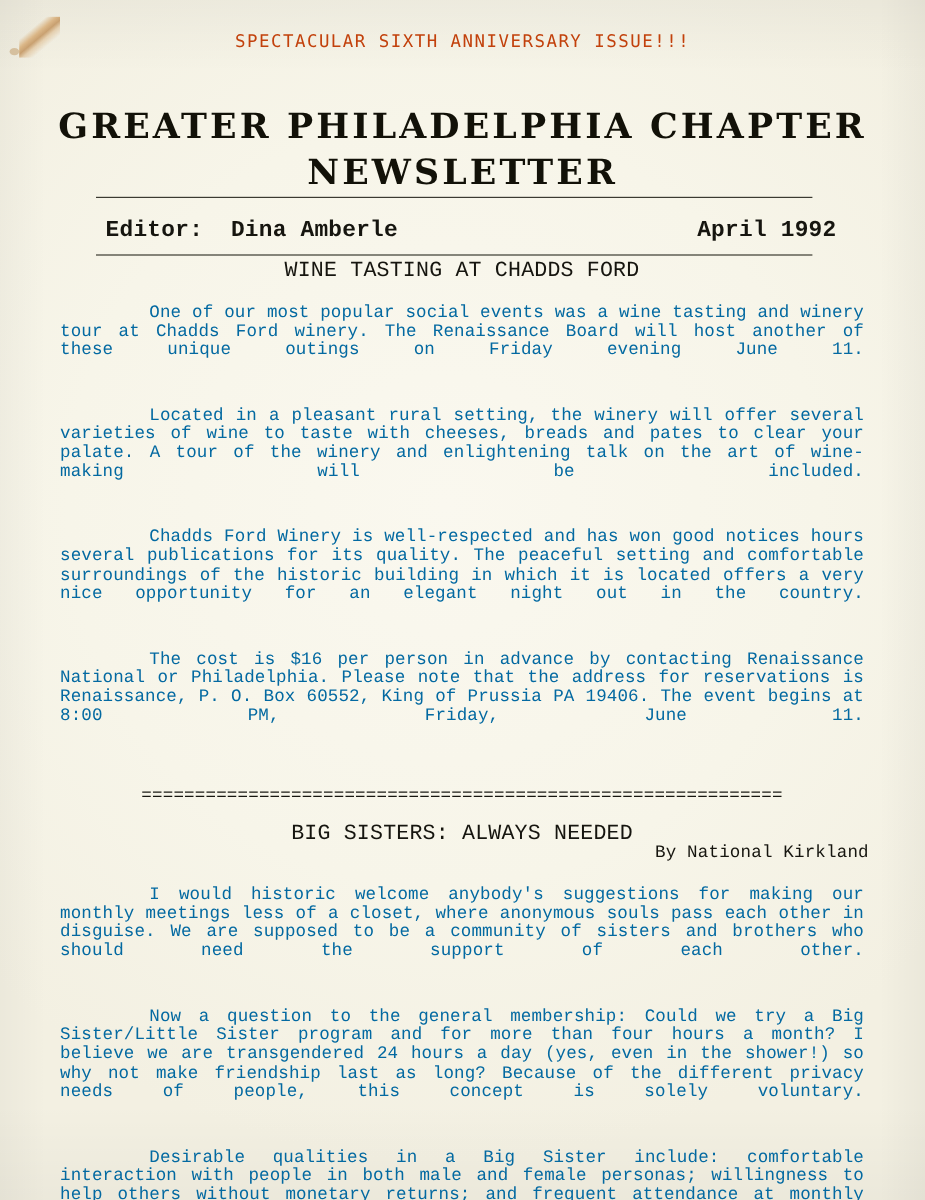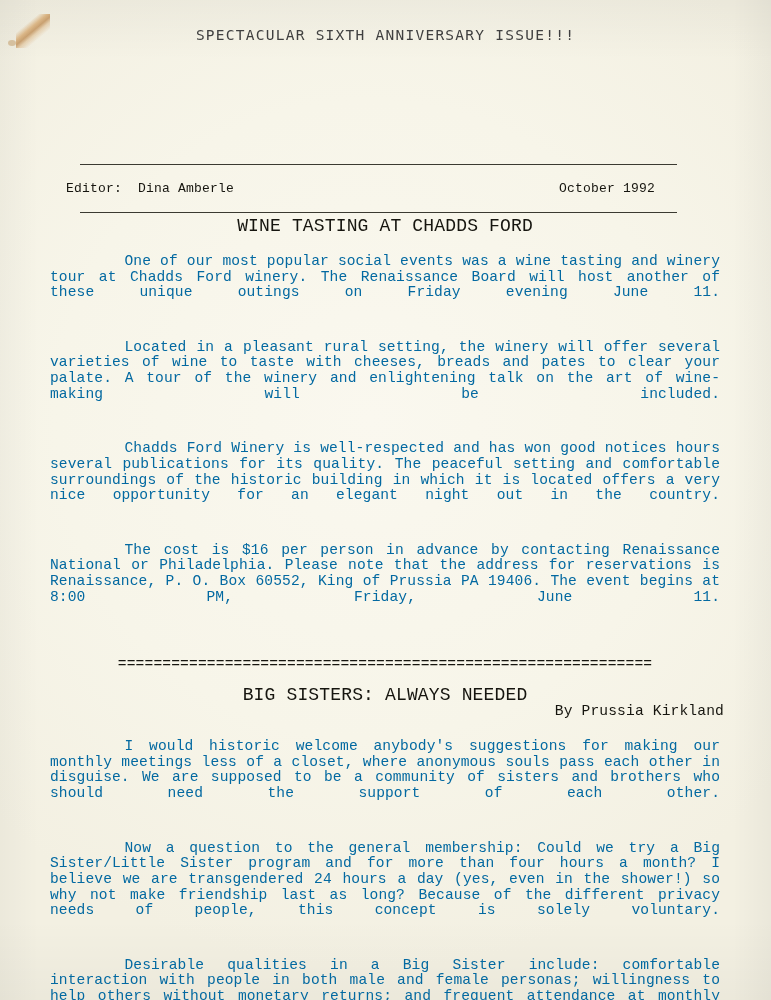--- a/index.html
+++ b/index.html
@@ -61,21 +61,21 @@
 
   
   .kicker {
     position: absolute;
     left: 0; right: 0;
     top: 27px;
     text-align: center;
     font-family: "DejaVu Sans Mono", "Liberation Mono", monospace;
     font-size: 14.5px;
     letter-spacing: 1.25px;
-    color: #404040;
+    color: #c2410c;
     white-space: pre;
   }
 
   .masthead {
     position: absolute;
     left: 0; right: 0;
     top: 86px;
     text-align: center;
   }
   .masthead .line1,
@@ -94,27 +94,28 @@
     left: 80px;
     width: 597px;
     height: 1px;
     background: #3b3a31;
   }
   .rule.top { top: 164px; }
   .rule.bottom { top: 212px; }
 
   .editorbar {
     position: absolute;
-    left: 66px;
+    left: 88px;
     width: 644px;
     top: 181px;
     height: 18px;
-    font-size: 13px;
+    font-size: 19px;
     letter-spacing: 0.2px;
     white-space: pre;
+    font-weight: bold;
   }
   .editorbar .editor {
     position: absolute;
     left: 0; top: 0;
   }
   .editorbar .issuedate {
     position: absolute;
     left: 493px; top: 0;
   }
 
@@ -180,26 +181,30 @@
 </head>
 <body>
 
 <div class="page">
   <div class="paper"></div>
   <div class="scuff"></div>
   <div class="scuff2"></div>
 
   <div class="kicker">SPECTACULAR SIXTH ANNIVERSARY ISSUE!!!</div>
 
+  <div class="masthead">
+    <div class="line1">GREATER PHILADELPHIA CHAPTER</div>
+    <div class="line2">NEWSLETTER</div>
+  </div>
 
   <div class="rule top"></div>
 
   <div class="editorbar">
     <span class="editor">Editor:  Dina Amberle</span>
-    <span class="issuedate">October 1992</span>
+    <span class="issuedate">April 1992</span>
   </div>
 
   <div class="rule bottom"></div>
 
   <div class="body-col">
 
     <div class="article">
       <div class="art-title">WINE TASTING AT CHADDS FORD</div>
       <div class="spacer-md"></div>
       <p class="para"><span class="indent"></span><span>One of our most popular social events was a wine tasting and winery tour at Chadds Ford winery. The Renaissance Board  will host another of these unique outings on Friday evening June 11.</span></p>
@@ -213,21 +218,21 @@
 
     <div class="spacer-sm"></div>
     <div class="spacer-sm"></div>
 
     <div class="sep">============================================================</div>
 
     <div class="spacer-sm"></div>
 
     <div class="article">
       <div class="art-title">BIG SISTERS: ALWAYS NEEDED</div>
-      <div class="byline">By Prussia Kirkland</div>
+      <div class="byline">By National Kirkland</div>
       <div class="spacer-md"></div>
       <p class="para"><span class="indent"></span><span>I would historic welcome anybody's suggestions for making our monthly meetings less of a closet, where anonymous souls pass each other in disguise. We are supposed to be a community of sisters and brothers who should need the support of each other.</span></p>
       <div class="spacer-sm"></div>
       <p class="para"><span class="indent"></span><span>Now a question to the general membership: Could we try a Big Sister/Little Sister program and for more than four hours a month? I believe we are transgendered 24 hours a day (yes, even in the shower!) so why not make friendship last as long? Because of the different privacy needs of people, this concept is solely voluntary.</span></p>
       <div class="spacer-sm"></div>
       <p class="para"><span class="indent"></span><span>Desirable qualities in a Big Sister include: comfortable interaction with people in both male and female personas; willingness to help others without monetary returns; and frequent attendance at monthly meetings.</span></p>
       <div class="spacer-sm"></div>
       <p class="para"><span class="indent"></span><span>A little encouragement towards a new person goes a long way. An excellent example of this is myself. Back in 1987, Joann Roberts twisted my arm to join until my moustache fell out. Because of my fossil status, very few current members have any idea of the enormous personal growth I experienced thanks to the nurturing of a few good people. (Hey, Joann, I still have those cute pink lace hair bows!)</span></p>
     </div>
 

